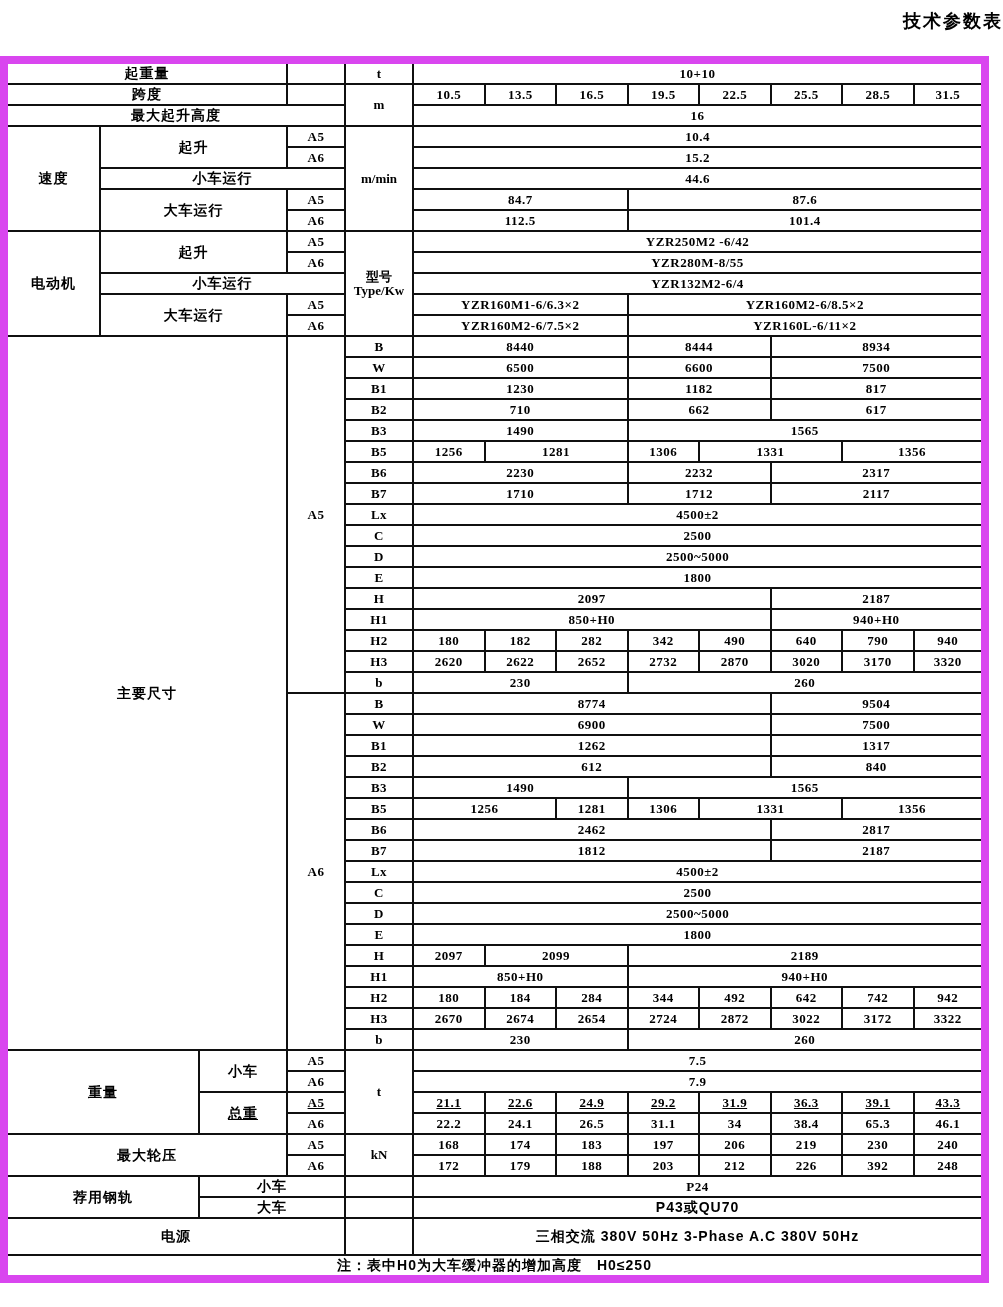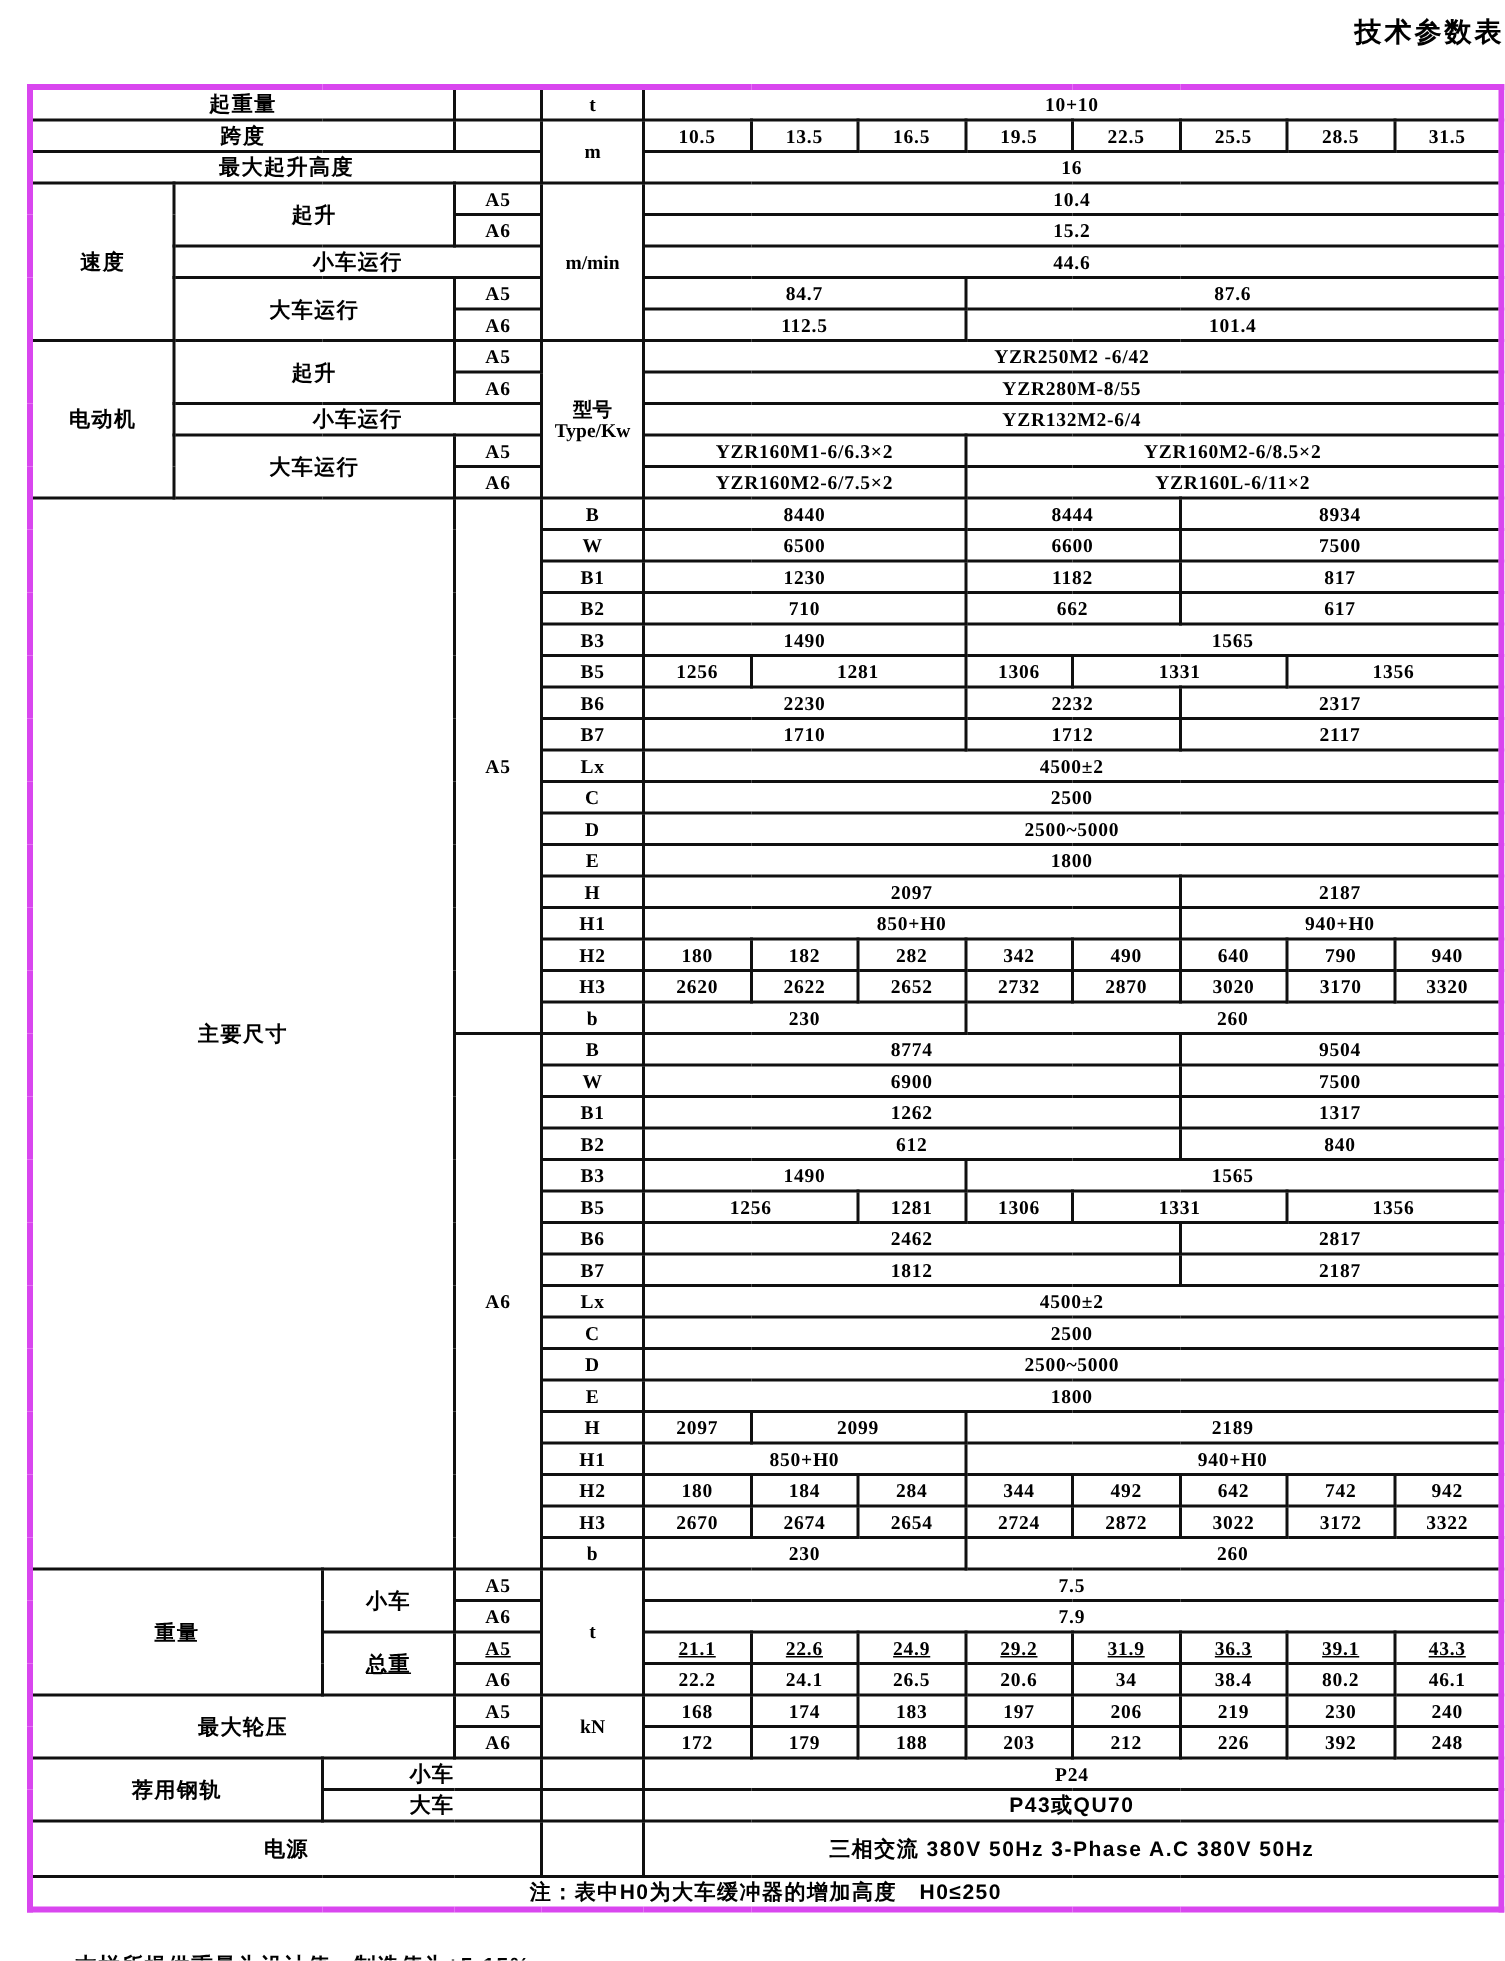--- a/index.html
+++ b/index.html
@@ -7,22 +7,22 @@
     width:1003px;height:1307px;background:#ffffff;color:#000;
     font-family:"Liberation Sans", sans-serif;
     -webkit-font-smoothing:antialiased;
   }
   .title{
     text-align:right;font-weight:bold;font-size:18px;letter-spacing:2px;
     padding-top:9px;height:20px;margin-bottom:27px;
   }
   table.params{
     border-collapse:collapse;table-layout:fixed;
-    margin-left:18px;width:981px;
-    border:4px solid #d946ef;
+    width:981px;
+    border:8px solid #d946ef;
   }
   col.cA{width:96px;}  col.cB1{width:99px;} col.cB2{width:88px;}
   col.cC{width:58px;}  col.cD{width:68px;}
   col.cd{width:71.5px;}
   td{
     border:2px solid #101010;
     height:19px;line-height:1.05;
     text-align:center;vertical-align:middle;
     padding:0 1px;overflow:hidden;white-space:pre-line;
     font-weight:bold;
@@ -355,24 +355,24 @@
         <td class="num">31.9</td>
         <td class="num">36.3</td>
         <td class="num">39.1</td>
         <td class="num">43.3</td>
       </tr>
       <tr style="height: 21px;">
         <td class="num">A6</td>
         <td class="num">22.2</td>
         <td class="num">24.1</td>
         <td class="num">26.5</td>
-        <td class="num">20.6</td>
+        <td class="num">31.1</td>
         <td class="num">34</td>
         <td class="num">38.4</td>
-        <td class="num">80.2</td>
+        <td class="num">65.3</td>
         <td class="num">46.1</td>
       </tr>
       <tr style="height: 21px;">
         <td colspan="3" rowspan="2" class="zh">最大轮压</td>
         <td class="num">A5</td>
         <td rowspan="2" class="unit">kN</td>
         <td class="num">168</td>
         <td class="num">174</td>
         <td class="num">183</td>
         <td class="num">197</td>

